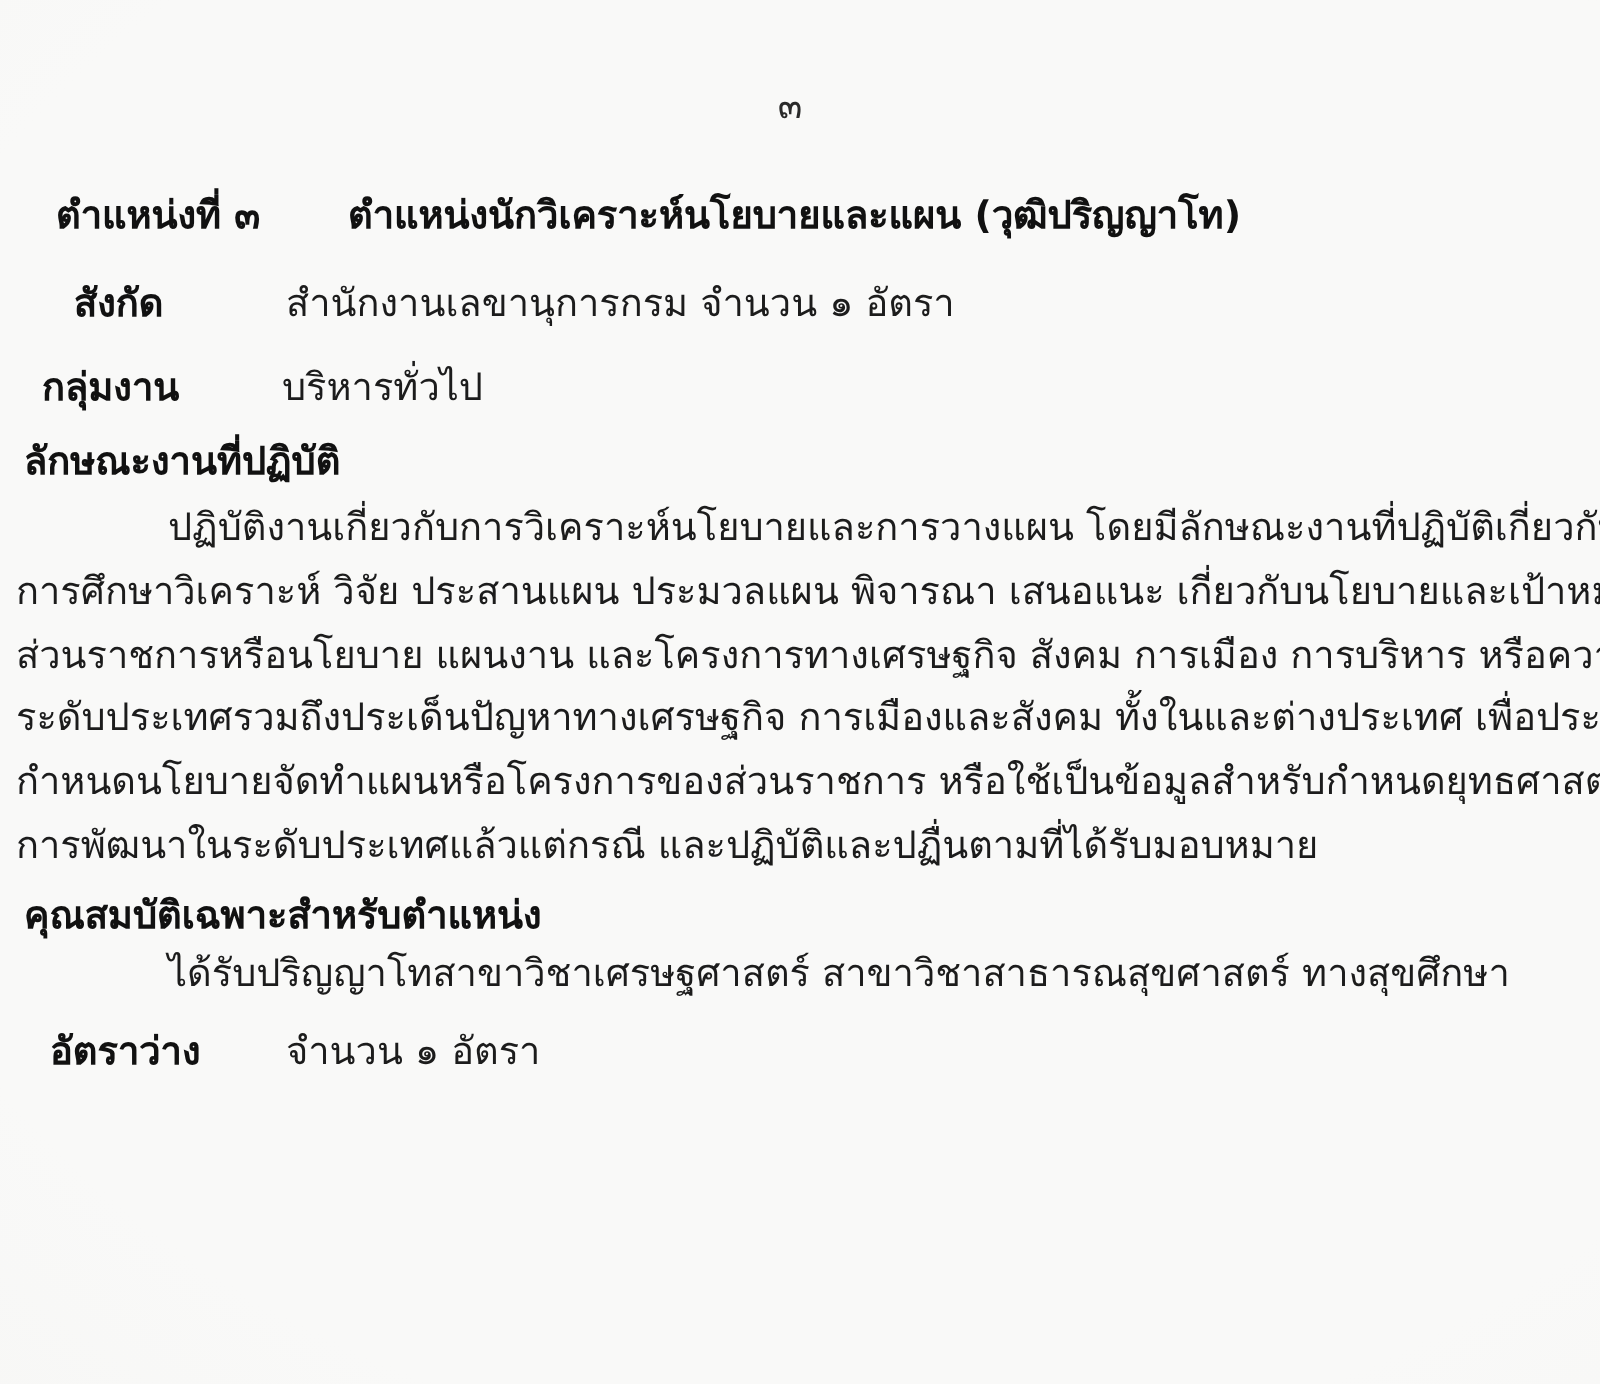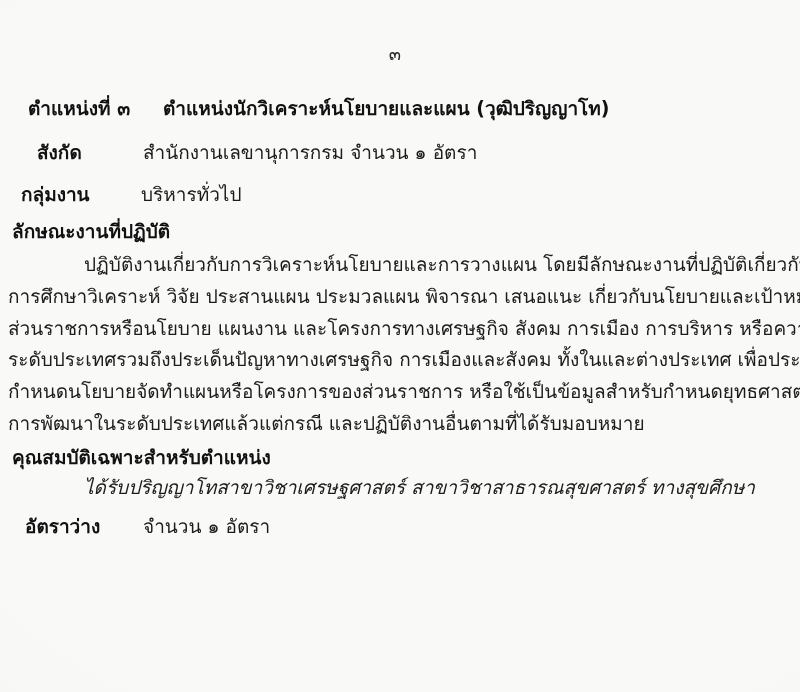--- a/index.html
+++ b/index.html
@@ -32,21 +32,21 @@
     font-size: 18px;
     color: #2a2a2a;
     white-space: nowrap;
     position: absolute;
   }
   .row { position: absolute; left: 0; width: 800px; height: 28px; }
   .row .lbl { position: absolute; }
   .row .val { position: absolute; }
   .r-title   { top: 96px; }
   .r-title .lbl { left: 28px; }
-  .r-title .val { left: 163px; }
+  .r-title .val { left: 174px; }
   .r-affil   { top: 140px; }
   .r-affil .lbl { left: 25px; margin-left: 12px; }
   .r-affil .val { left: 143px; }
   .r-group   { top: 182px; }
   .r-group .lbl { left: 21px; }
   .r-group .val { left: 141px; }
   .r-vacancy { top: 514px; }
   .r-vacancy .lbl { left: 25px; }
   .r-vacancy .val { left: 143px; }
   .r-salary  { top: 554px; }
@@ -63,21 +63,20 @@
   .duties-block .pline {
     height: 31.8px;
     line-height: 31.8px;
     white-space: nowrap;
     overflow: visible;
   }
   .duties-block .pline.first { padding-left: 76px; }
   .qual-text {
     top: 475px;
     left: 84px;
-    font-style: italic;
   }
 </style>
 </head>
 <body>
 
 <div class="scan-page">
 
   <div class="page-number">๓</div>
 
   <div class="row r-title">
@@ -96,21 +95,21 @@
   </div>
 
   <div class="abs bold h-duties">ลักษณะงานที่ปฏิบัติ</div>
 
   <div class="duties-block">
     <div class="pline first">ปฏิบัติงานเกี่ยวกับการวิเคราะห์นโยบายและการวางแผน โดยมีลักษณะงานที่ปฏิบัติเกี่ยวกับ</div>
     <div class="pline">การศึกษาวิเคราะห์ วิจัย ประสานแผน ประมวลแผน พิจารณา เสนอแนะ เกี่ยวกับนโยบายและเป้าหมายของ</div>
     <div class="pline">ส่วนราชการหรือนโยบาย แผนงาน และโครงการทางเศรษฐกิจ สังคม การเมือง การบริหาร หรือความมั่นคงใน</div>
     <div class="pline">ระดับประเทศรวมถึงประเด็นปัญหาทางเศรษฐกิจ การเมืองและสังคม ทั้งในและต่างประเทศ เพื่อประกอบการ</div>
     <div class="pline">กำหนดนโยบายจัดทำแผนหรือโครงการของส่วนราชการ หรือใช้เป็นข้อมูลสำหรับกำหนดยุทธศาสตร์</div>
-    <div class="pline">การพัฒนาในระดับประเทศแล้วแต่กรณี และปฏิบัติงานอื่นตามที่ได้รับมอบหมาย</div>
+    <div class="pline">การพัฒนาในระดับประเทศแล้วแต่กรณี และปฏิบัติและปฏื่นตามที่ได้รับมอบหมาย</div>
   </div>
 
   <div class="abs bold h-qual">คุณสมบัติเฉพาะสำหรับตำแหน่ง</div>
 
   <div class="abs qual-text">ได้รับปริญญาโทสาขาวิชาเศรษฐศาสตร์ สาขาวิชาสาธารณสุขศาสตร์ ทางสุขศึกษา</div>
 
   <div class="row r-vacancy">
     <span class="lbl bold">อัตราว่าง</span>
     <span class="val">จำนวน ๑ อัตรา</span>
   </div>

